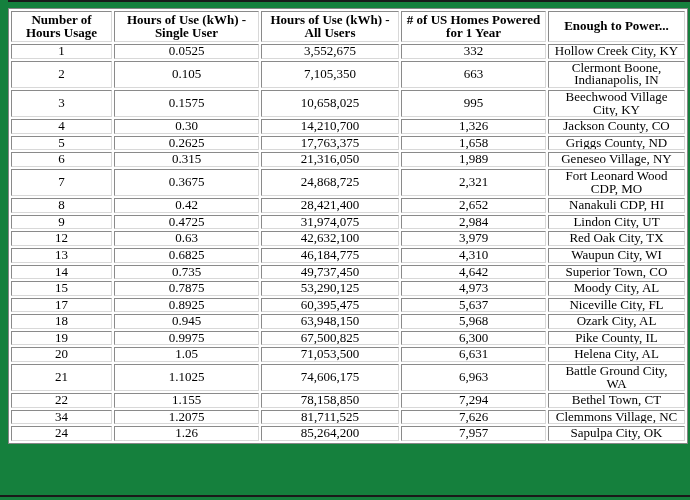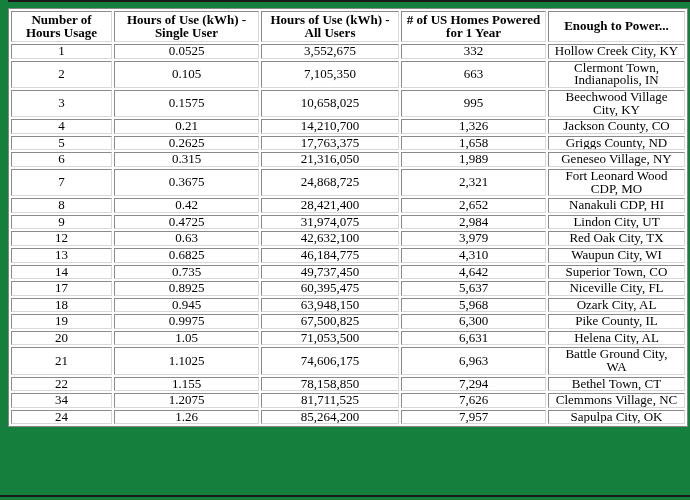--- a/index.html
+++ b/index.html
@@ -82,32 +82,32 @@
           <td>0.0525</td>
           <td>3,552,675</td>
           <td>332</td>
           <td class="col-power">Hollow Creek City, KY</td>
         </tr>
         <tr>
           <td>2</td>
           <td>0.105</td>
           <td>7,105,350</td>
           <td>663</td>
-          <td class="col-power">Clermont Town, Indianapolis, IN</td>
+          <td class="col-power">Clermont Boone, Indianapolis, IN</td>
         </tr>
         <tr>
           <td>3</td>
           <td>0.1575</td>
           <td>10,658,025</td>
           <td>995</td>
           <td class="col-power">Beechwood Village City, KY</td>
         </tr>
         <tr>
           <td>4</td>
-          <td>0.21</td>
+          <td>0.30</td>
           <td>14,210,700</td>
           <td>1,326</td>
           <td class="col-power">Jackson County, CO</td>
         </tr>
         <tr>
           <td>5</td>
           <td>0.2625</td>
           <td>17,763,375</td>
           <td>1,658</td>
           <td class="col-power">Griggs County, ND</td>
@@ -155,20 +155,27 @@
           <td class="col-power">Waupun City, WI</td>
         </tr>
         <tr>
           <td>14</td>
           <td>0.735</td>
           <td>49,737,450</td>
           <td>4,642</td>
           <td class="col-power">Superior Town, CO</td>
         </tr>
         <tr>
+          <td>15</td>
+          <td>0.7875</td>
+          <td>53,290,125</td>
+          <td>4,973</td>
+          <td class="col-power">Moody City, AL</td>
+        </tr>
+        <tr>
           <td>17</td>
           <td>0.8925</td>
           <td>60,395,475</td>
           <td>5,637</td>
           <td class="col-power">Niceville City, FL</td>
         </tr>
         <tr>
           <td>18</td>
           <td>0.945</td>
           <td>63,948,150</td>

